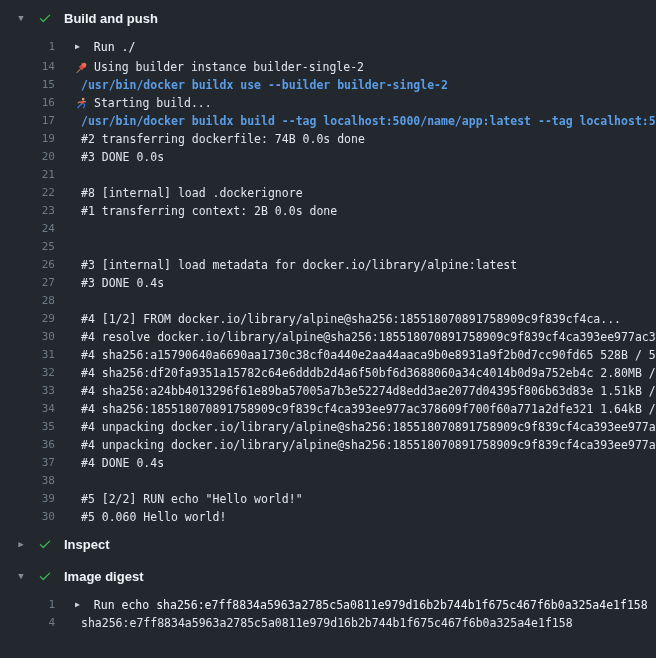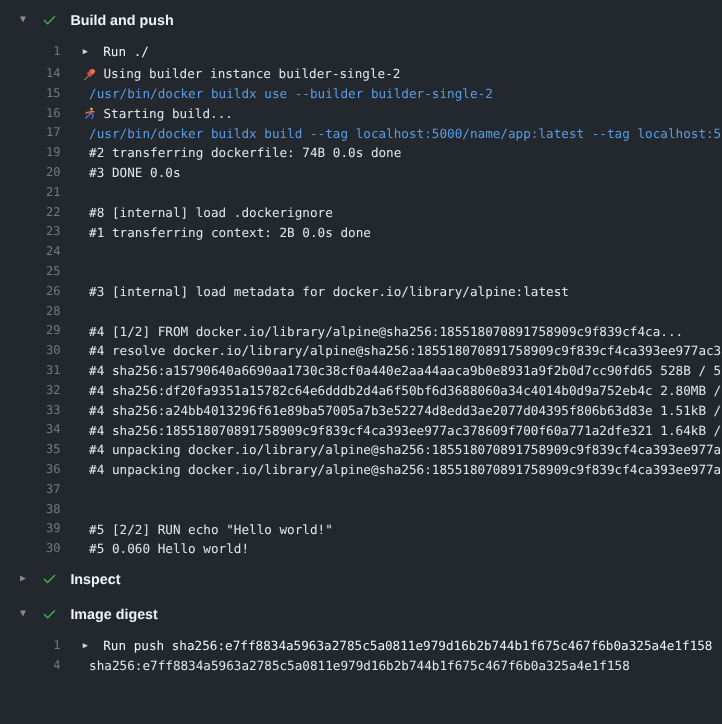--- a/index.html
+++ b/index.html
@@ -38,21 +38,21 @@
     text-decoration:none; font-size:11px; cursor:pointer;
   }
   .lcontent {
     margin-left:20px; flex:1; overflow:hidden;
     display:flex; align-items:center; white-space:pre;
   }
   .chev { color:#cdd5dc; font-size:8px; margin-right:8px; flex:0 0 auto; }
   .licon { display:inline-flex; align-items:center; margin-right:6px; flex:0 0 auto; }
   .ltext { white-space:pre; color:#e1e6eb; }
   .log-line.command .ltext { color:#f0f3f6; font-weight:400; }
-  .log-line.info .ltext { color:#5a9de6; font-weight:400; }
+  .log-line.info .ltext { color:#5a9de6; font-weight:700; }
 </style>
 </head>
 <body>
 
 <div id="root">
   <section data-sec="build-and-push">
     <div class="sec-header">
       <span class="tri">▼</span>
       <span class="check">
           <svg width="14" height="14" viewBox="0 0 16 16">
@@ -179,20 +179,28 @@
 
   <div class="log-line plain">
     <a class="lnum" href="#">26</a>
     <span class="lcontent">
       
       <span class="licon" hidden=""></span>
       <span class="ltext">#3 [internal] load metadata for docker.io/library/alpine:latest</span>
     </span>
   </div>
 
+  <div class="log-line plain">
+    <a class="lnum" href="#">27</a>
+    <span class="lcontent">
+      
+      <span class="licon" hidden=""></span>
+      <span class="ltext">#3 DONE 0.4s</span>
+    </span>
+  </div>
 
   <div class="log-line plain">
     <a class="lnum" href="#">28</a>
     <span class="lcontent">
       
       <span class="licon" hidden=""></span>
       <span class="ltext"></span>
     </span>
   </div>
 
@@ -263,20 +271,25 @@
     <a class="lnum" href="#">36</a>
     <span class="lcontent">
       
       <span class="licon" hidden=""></span>
       <span class="ltext">#4 unpacking docker.io/library/alpine@sha256:185518070891758909c9f839cf4ca393ee977ac378609f700f60a771a2dfe321 0.1s</span>
     </span>
   </div>
 
   <div class="log-line plain">
     <a class="lnum" href="#">37</a>
+    <span class="lcontent">
+      
+      <span class="licon" hidden=""></span>
+      <span class="ltext">#4 DONE 0.4s</span>
+    </span>
   </div>
 
   <div class="log-line plain">
     <a class="lnum" href="#">38</a>
     <span class="lcontent">
       
       <span class="licon" hidden=""></span>
       <span class="ltext"></span>
     </span>
   </div>
@@ -323,21 +336,21 @@
           </svg>
         </span>
       <span class="sec-title">Image digest</span>
     </div>
     <div class="sec-lines">
   <div class="log-line command">
     <a class="lnum" href="#">1</a>
     <span class="lcontent">
       <span class="chev">▶</span>
       <span class="licon" hidden=""></span>
-      <span class="ltext">Run push sha256:e7ff8834a5963a2785c5a0811e979d16b2b744b1f675c467f6b0a325a4e1f158</span>
+      <span class="ltext">Run echo sha256:e7ff8834a5963a2785c5a0811e979d16b2b744b1f675c467f6b0a325a4e1f158</span>
     </span>
   </div>
 
   <div class="log-line plain">
     <a class="lnum" href="#">4</a>
     <span class="lcontent">
       
       <span class="licon" hidden=""></span>
       <span class="ltext">sha256:e7ff8834a5963a2785c5a0811e979d16b2b744b1f675c467f6b0a325a4e1f158</span>
     </span>

